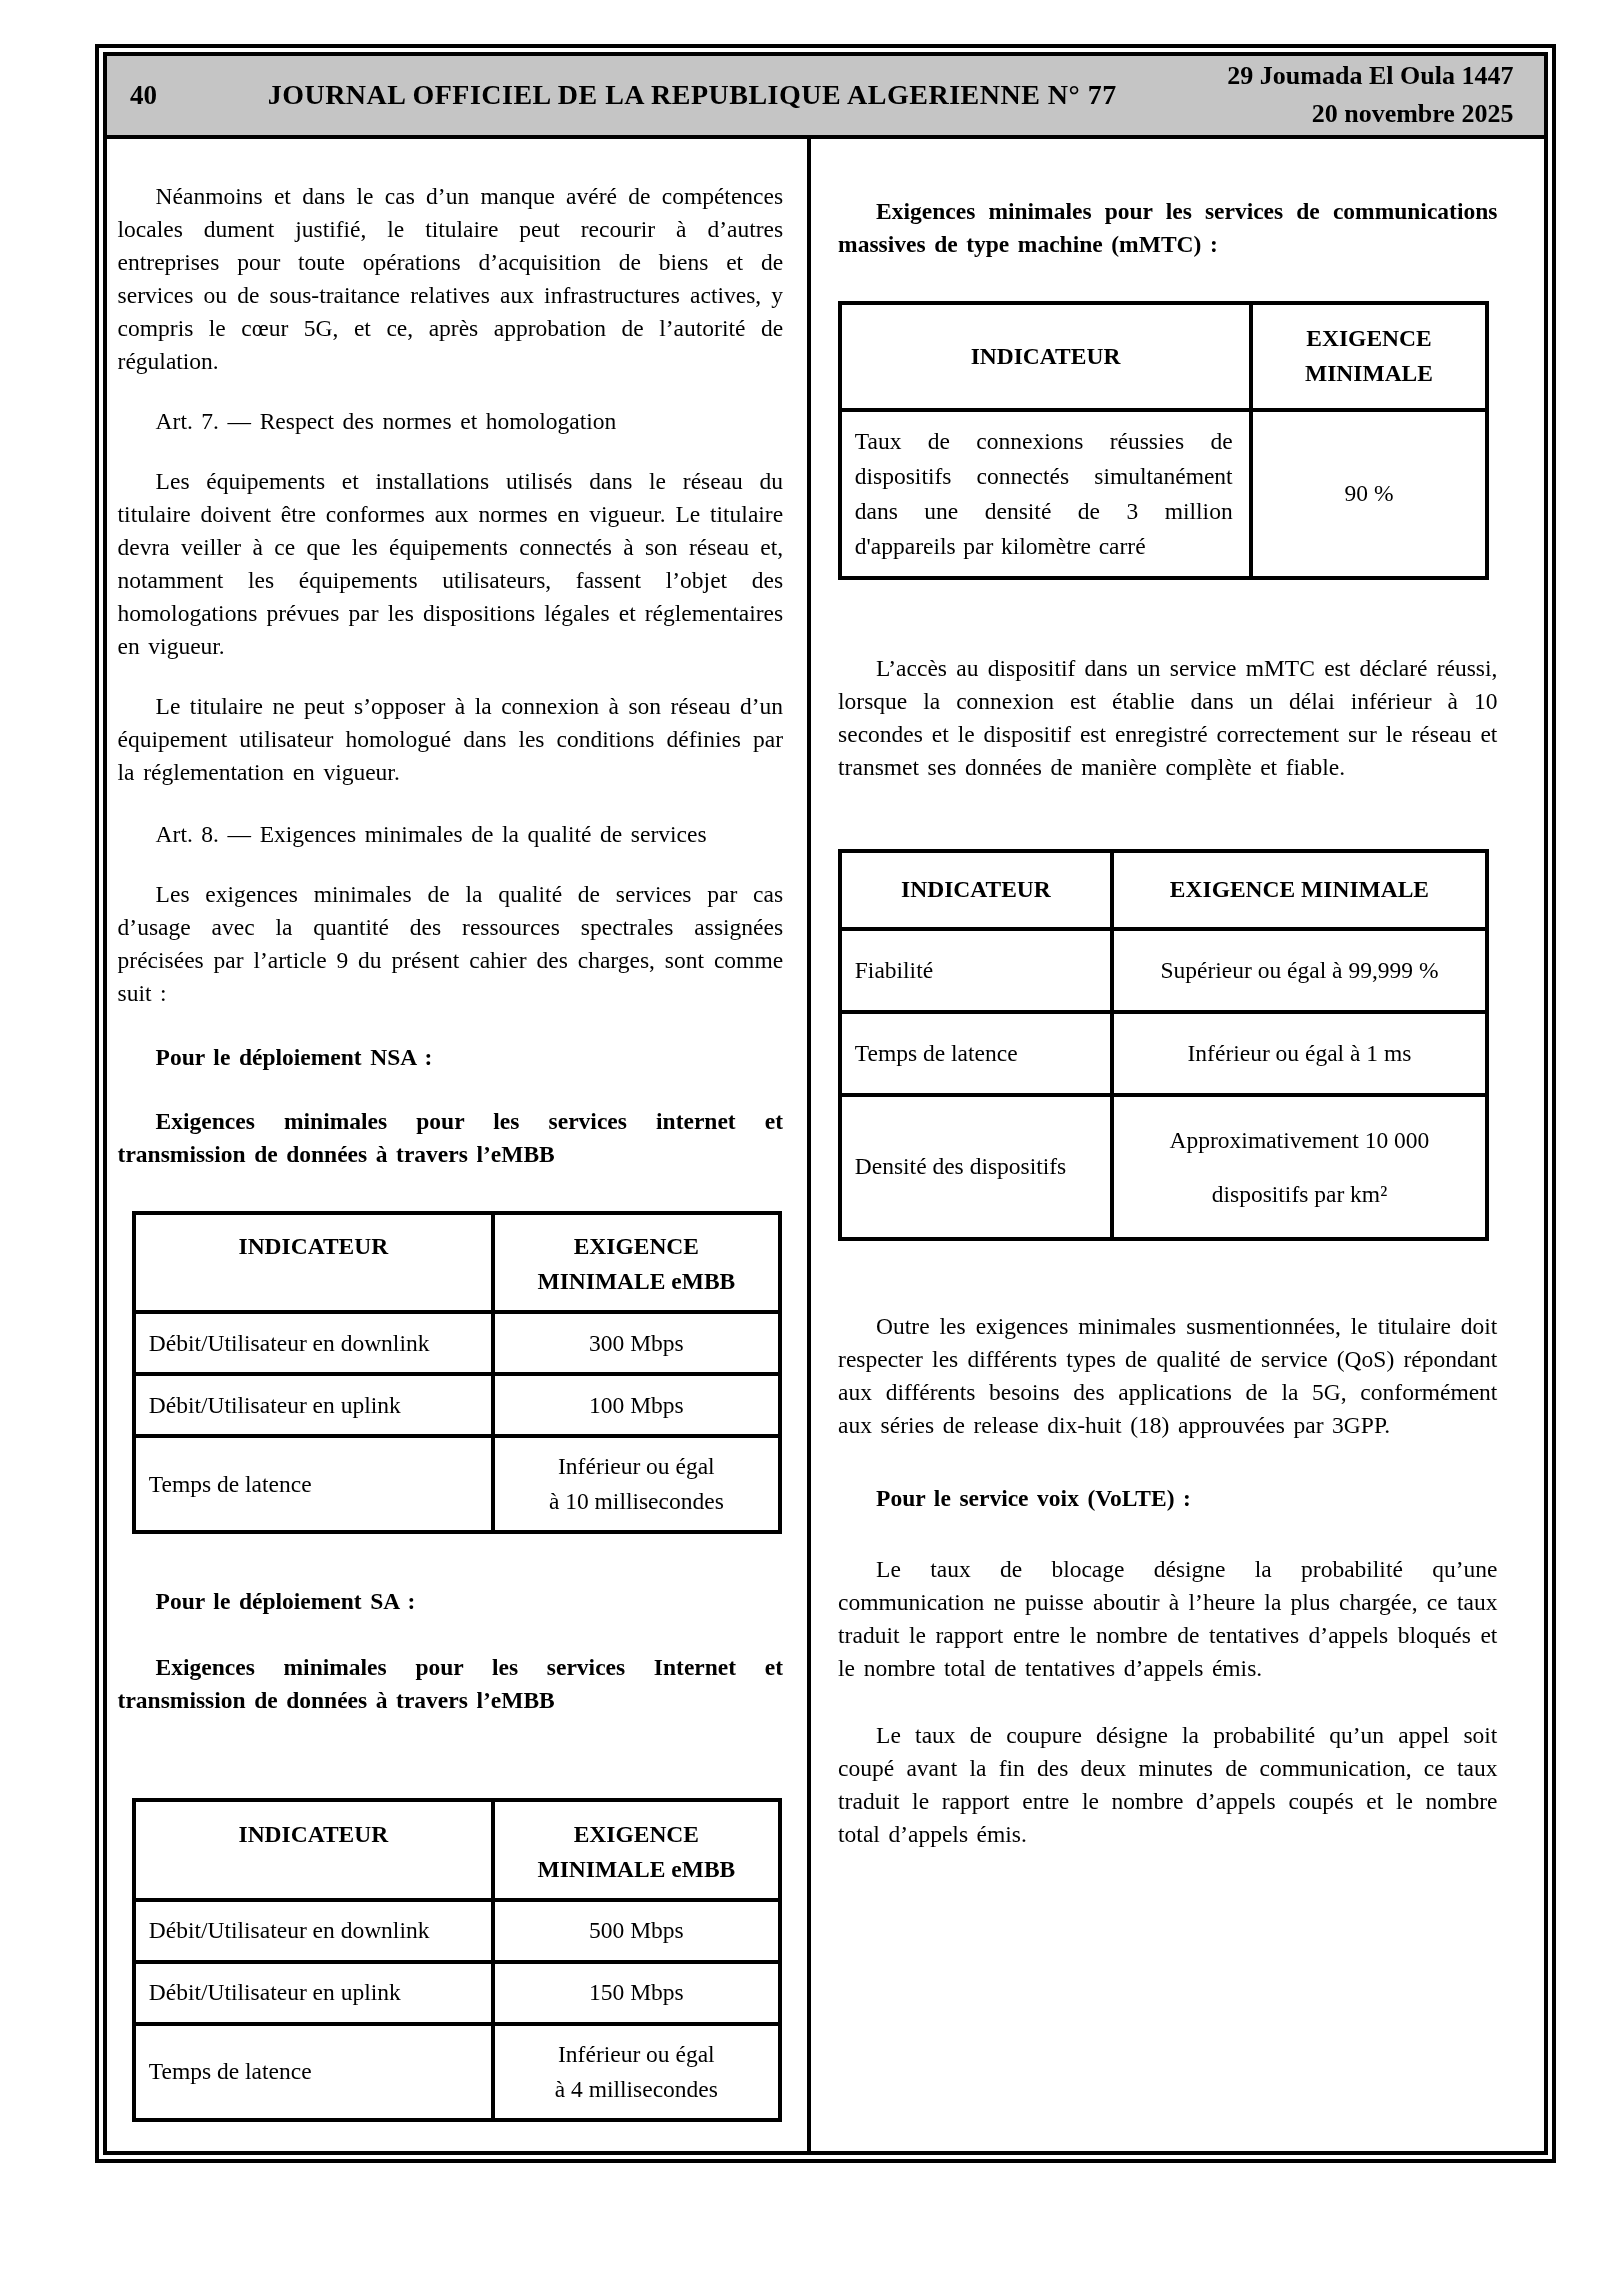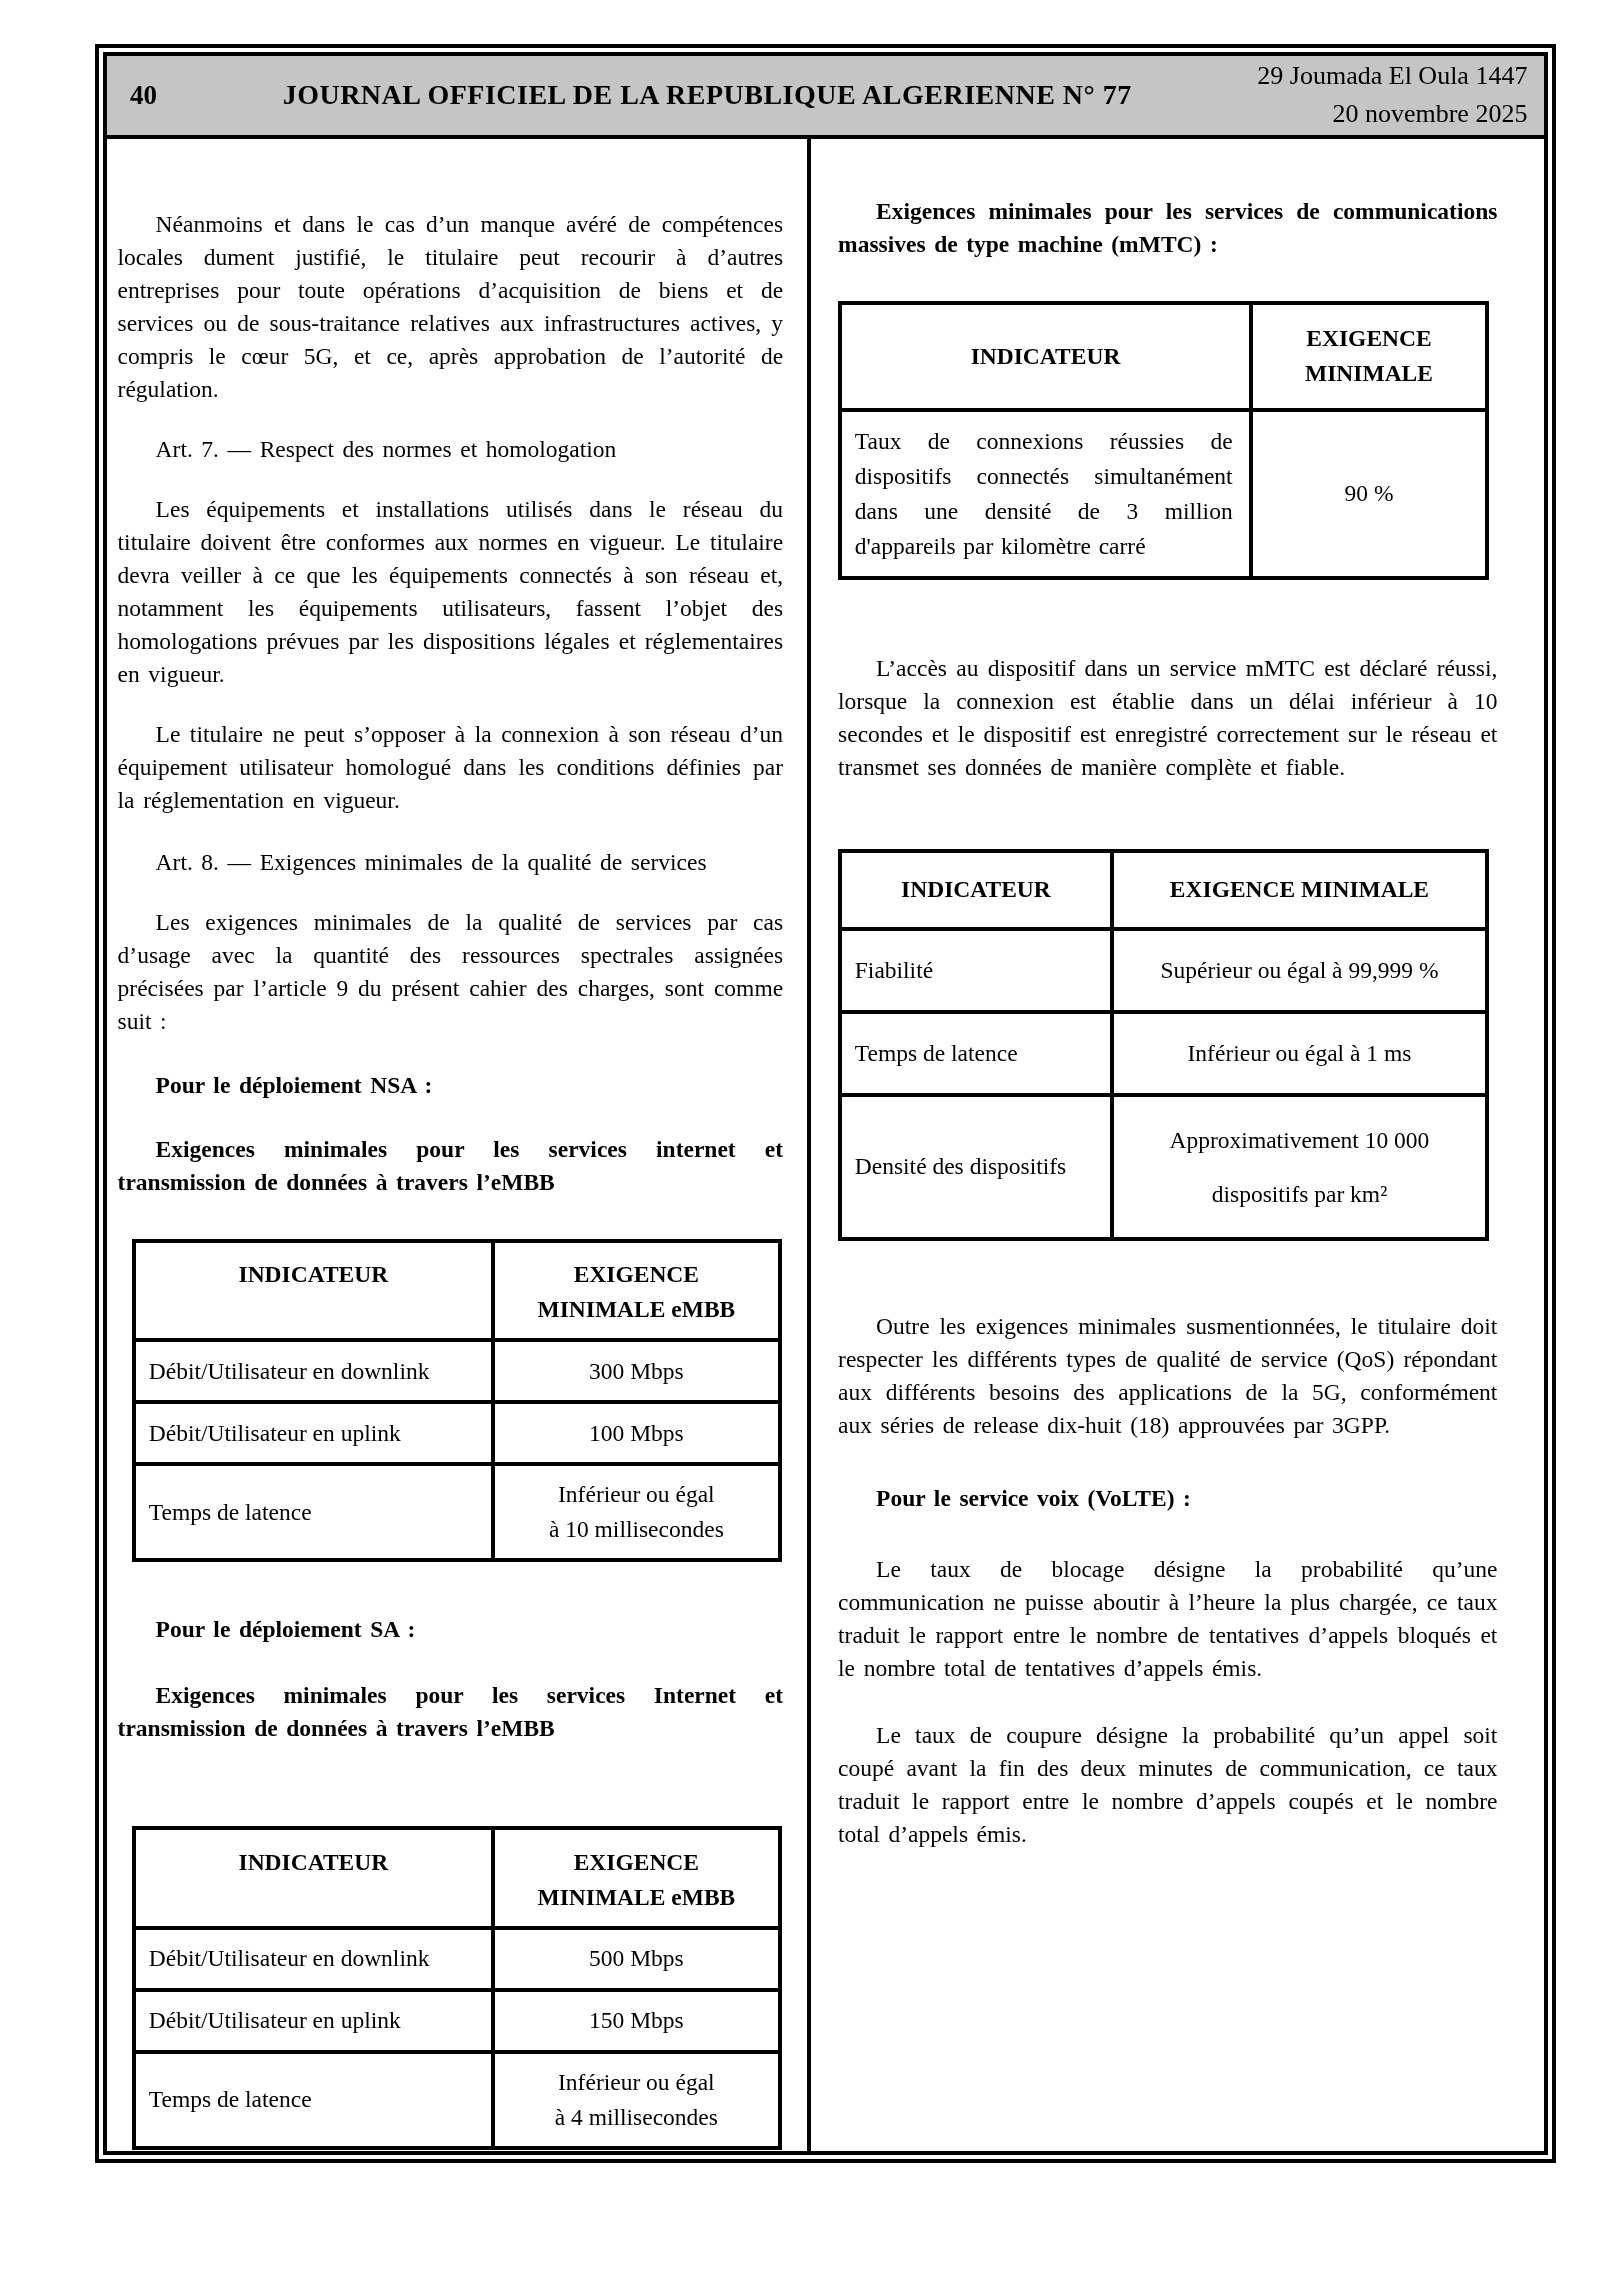--- a/index.html
+++ b/index.html
@@ -39,23 +39,23 @@
   }
   .journal-title{
     flex:1 1 auto;
     text-align:center;
     font-weight:bold;
     font-size:28px;
     letter-spacing:0.5px;
   }
   .dates{
     flex:0 0 auto;
-    padding-right:17px;
+    padding-right:31px;
     text-align:right;
-    font-weight:normal;
+    font-weight:bold;
     font-size:26px;
     line-height:1.45;
   }
   .content{
     box-sizing:border-box;
     display:flex;
     height:2013px;
     overflow:hidden;
   }
   .col{box-sizing:border-box;}
@@ -75,21 +75,21 @@
   p{
     margin:0;
     font-size:23.5px;
     line-height:33px;
     text-align:justify;
     text-indent:38px;
     word-spacing:2.7px;
   }
   .bold{font-weight:bold;}
   
-  .lp1{margin-top:69px;}
+  .lp1{margin-top:41px;}
   .lart7{margin-top:27px;}
   .lp2{margin-top:27px;}
   .lp3{margin-top:27px;}
   .lart8{margin-top:29px;}
   .lp4{margin-top:27px;}
   .lnsa{margin-top:31px;}
   .lt1title{margin-top:31px;}
   .ltable1{margin-top:40px;}
   .lsa{margin-top:51px;}
   .lt2title{margin-top:33px;}

